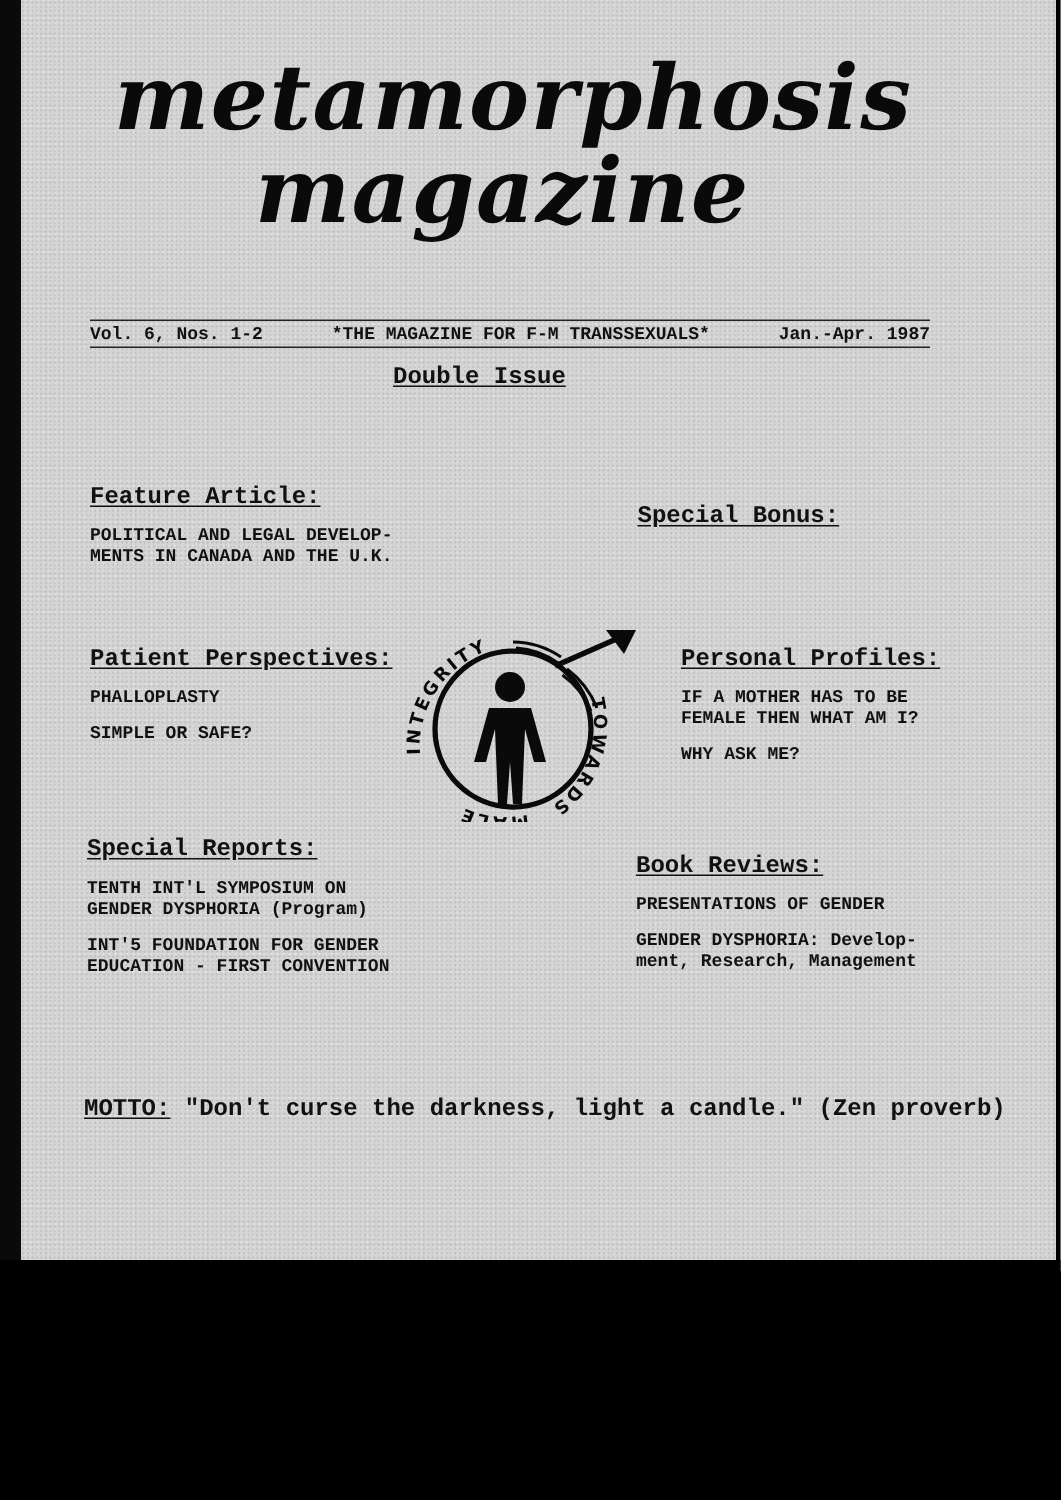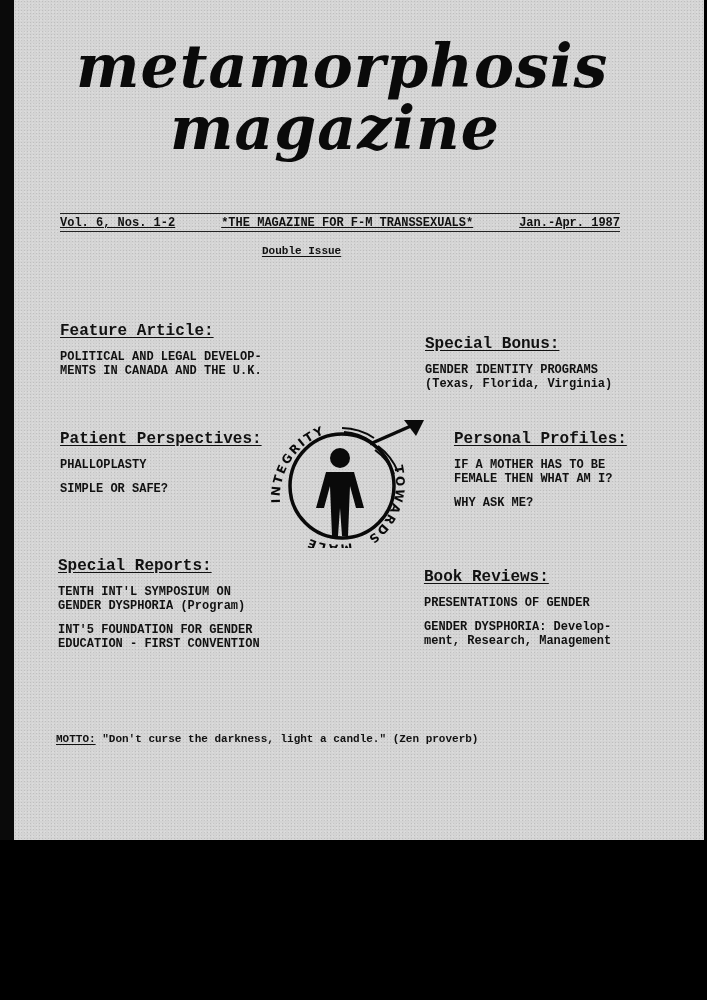--- a/index.html
+++ b/index.html
@@ -25,30 +25,30 @@
   }
   .title1, .title2 {
     position: absolute; color: #0a0a0a;
     font-family: "DejaVu Serif", serif; font-style: italic; font-weight: bold;
     letter-spacing: 1px; white-space: nowrap;
   }
   .title1 { left: 76px; top: 36px; font-size: 60px; line-height: 60px; transform: scaleX(1.0); }
   .title2 { left: 170px; top: 98px; font-size: 60px; line-height: 60px; }
   .mono {
     position: absolute; font-family: "Liberation Mono", "DejaVu Sans Mono", monospace;
-    font-weight: bold; color: #111; font-size: 11px; line-height: 14px; white-space: pre;
+    font-weight: bold; color: #111; font-size: 16px; line-height: 14px; white-space: pre;
   }
   .u { text-decoration: underline; text-underline-offset: 2px; }
   .rule { position: absolute; left: 60px; top: 213px; width: 560px; height: 1px; background: #222; }
   .header-row {
     position: absolute; left: 60px; top: 217px; width: 560px; height: 14px;
     display: flex; justify-content: space-between;
     border-bottom: 1px solid #222;
   }
-  .header-row span { font-family: "Liberation Mono", monospace; font-weight: bold; font-size: 12px; line-height: 13px; color:#111; white-space: pre; text-decoration: underline; }
+  .header-row span { font-family: "Liberation Mono", monospace; font-weight: bold; font-size: 12px; line-height: 13px; color:#111; white-space: pre; }
   .section { position: absolute; }
   .section .head { display:block; font-weight:bold; font-size:16px; text-decoration: underline; text-underline-offset:2px; margin-bottom: 10px; white-space: pre; color:#111;}
   .section .item { display:block; font-weight:bold; font-size:12px; line-height:14px; white-space: pre; color:#111; margin-bottom: 10px;}
   .logo { position: absolute; left: 252px; top: 408px; width: 200px; height: 140px; }
 </style>
 </head>
 <body>
 
 <div class="left-band"></div>
 <div class="paper"></div>
@@ -66,22 +66,20 @@
 <div class="mono u" style="left:262px; top:244px;">Double Issue</div>
 
 <div class="section" style="left:60px; top:322px;">
   <span class="head">Feature Article:</span>
   <span class="item">POLITICAL AND LEGAL DEVELOP-
 MENTS IN CANADA AND THE U.K.</span>
 </div>
 
 <div class="section" style="left:425px; top:335px;">
   <span class="head">Special Bonus:</span>
-  <span class="item">GENDER IDENTITY PROGRAMS
-(Texas, Florida, Virginia)</span>
 </div>
 
 <div class="section" style="left:60px; top:430px;">
   <span class="head">Patient Perspectives:</span>
   <span class="item">PHALLOPLASTY</span>
   <span class="item">SIMPLE OR SAFE?</span>
 </div>
 
 <svg class="logo" viewBox="0 0 200 140">
   <defs>

